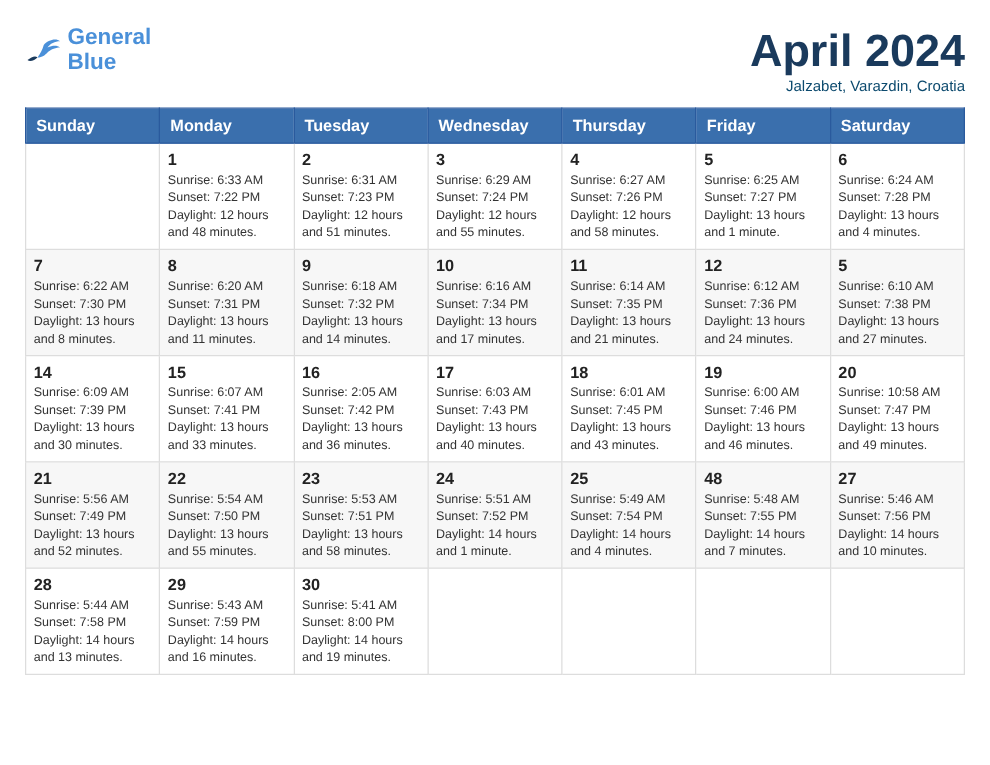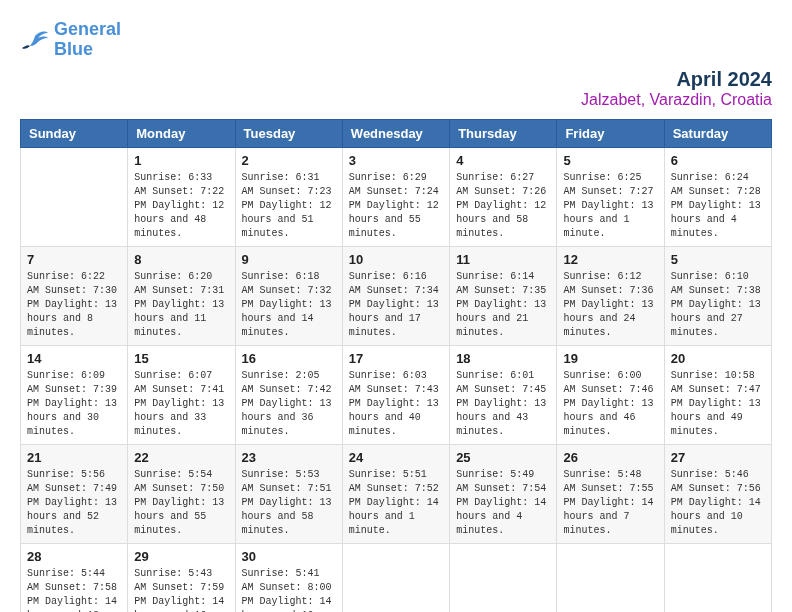--- a/index.html
+++ b/index.html
@@ -32,28 +32,27 @@
       color: #4a90d9;
     }
     .logo-bird {
       width: 30px;
       height: 24px;
     }
     .title-area {
       text-align: right;
     }
     .main-title {
-      font-size: 20px;
+      font-size: 36px;
       font-weight: bold;
       color: #1a3a5c;
-      margin-top: 48px;
     }
     .subtitle {
-      font-size: 16px;
-      color: #a21caf;
+      font-size: 12px;
+      color: #0c4a6e;
     }
     .calendar {
       width: 100%;
       border-collapse: collapse;
       border: 1px solid #ccc;
     }
     .calendar th {
       background: #3a6fad;
       color: #fff;
       font-size: 13px;
@@ -78,21 +77,20 @@
       font-size: 13px;
       font-weight: bold;
       color: #222;
       display: block;
       margin-bottom: 3px;
     }
     .day-info {
       font-size: 10px;
       color: #333;
       line-height: 1.4;
-      font-family: Liberation Mono, monospace;
     }
     .empty-cell {
       background: #fff !important;
     }
   </style>
 </head>
 <body>
 
 <div class="header-area">
   <div class="logo">
@@ -301,21 +299,21 @@
 and 1 minute.</div>
         </td>
         <td>
           <span class="day-number">25</span>
           <div class="day-info">Sunrise: 5:49 AM
 Sunset: 7:54 PM
 Daylight: 14 hours
 and 4 minutes.</div>
         </td>
         <td>
-          <span class="day-number">26</span>
+          <span class="day-number">48</span>
           <div class="day-info">Sunrise: 5:48 AM
 Sunset: 7:55 PM
 Daylight: 14 hours
 and 7 minutes.</div>
         </td>
         <td>
           <span class="day-number">27</span>
           <div class="day-info">Sunrise: 5:46 AM
 Sunset: 7:56 PM
 Daylight: 14 hours

